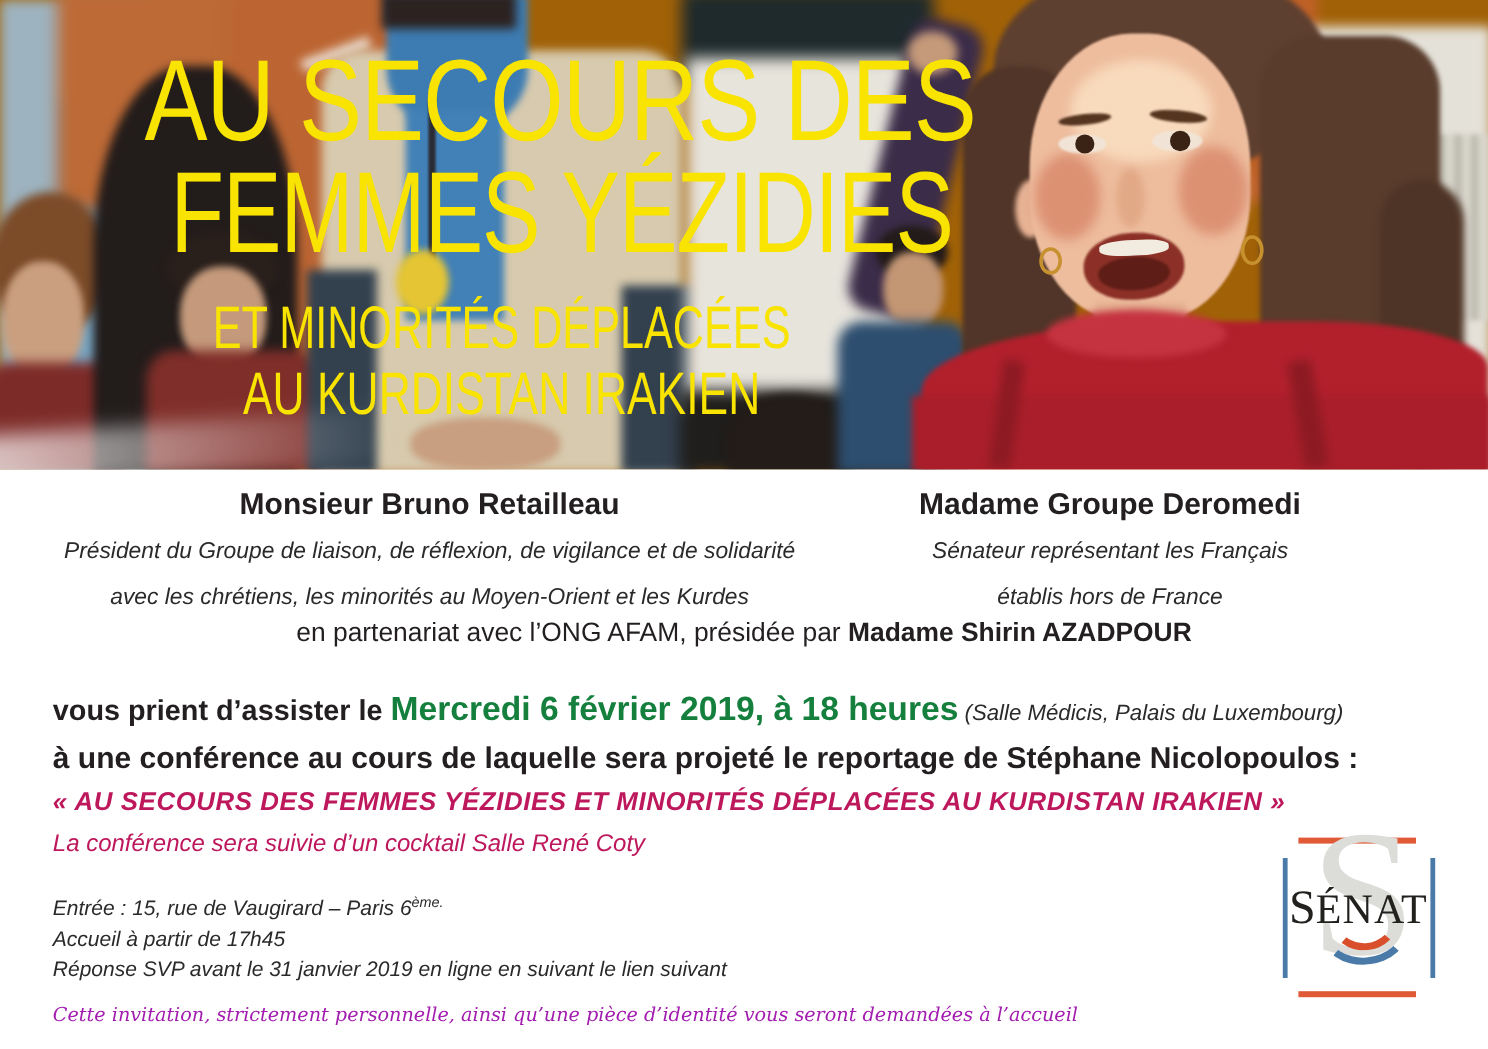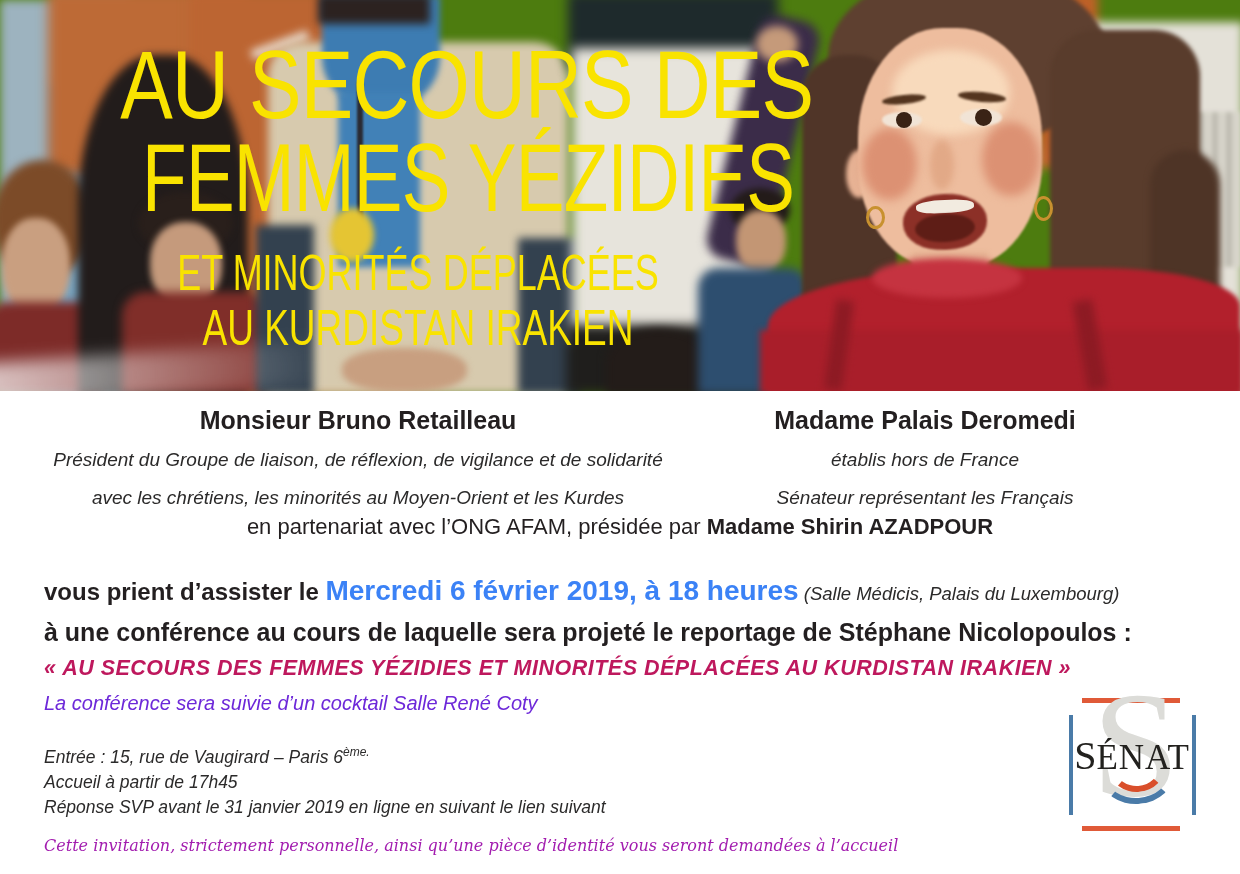--- a/index.html
+++ b/index.html
@@ -1,19 +1,19 @@
 <!DOCTYPE html>
 <html><head>
 <meta charset="utf-8">
 <style>
   html,body{margin:0;padding:0;background:#ffffff;}
   .page{position:relative;width:1240px;height:874px;background:#ffffff;overflow:hidden;
         font-family:"Liberation Sans",sans-serif;color:#231f20;}
   
-  .photo{position:absolute;left:0;top:0;width:1240px;height:391px;overflow:hidden;background:#4d7c0f;}
+  .photo{position:absolute;left:0;top:0;width:1240px;height:391px;overflow:hidden;background:#a16207;}
   .ph{position:absolute;}
   .wallL{left:0;top:0;width:130px;height:392px;background:#9db3bf;filter:blur(5px);}
   .doorB{left:50px;top:85px;width:85px;height:307px;background:#7aa6c2;filter:blur(5px);}
   .wallOTL{left:48px;top:-10px;width:200px;height:185px;background:#bd6a36;filter:blur(6px);}
   .doorO{left:190px;top:-10px;width:220px;height:402px;background:#bc6532;filter:blur(6px);}
   .scr1{left:250px;top:40px;width:60px;height:10px;background:#e8d8c8;filter:blur(4px);transform:rotate(-20deg);}
   .scr2{left:300px;top:120px;width:40px;height:8px;background:#e3d3c3;filter:blur(4px);transform:rotate(30deg);}
   .boy1hair{left:-8px;top:160px;width:100px;height:120px;background:#7c4b28;border-radius:50%;filter:blur(4px);}
   .boy1face{left:2px;top:218px;width:68px;height:96px;background:#c99f80;border-radius:46%;filter:blur(3px);}
   .boy1shirt{left:-12px;top:302px;width:115px;height:92px;background:#7d2b28;border-radius:20px 20px 0 0;filter:blur(5px);}
@@ -87,26 +87,26 @@
   .host-right{left:700px;top:406px;width:450px;}
   .host-name{font-size:25px;font-weight:bold;margin-bottom:8px;}
   .host-role{font-size:19px;font-style:italic;line-height:26px;color:#2b2a2a;margin-top:12px;}
   
   .partnership{position:absolute;left:0;top:514px;width:1240px;text-align:center;font-size:22px;}
   .partnership b{font-weight:bold;}
   
   .inv{position:absolute;left:44px;}
   .inv-line1{top:575px;white-space:nowrap;}
   .inv-line1 .pfx{font-size:24px;font-weight:bold;}
-  .inv-line1 .date{font-size:28px;font-weight:bold;color:#3b82f6;}
+  .inv-line1 .date{font-size:28px;font-weight:bold;color:#15803d;}
   .inv-line1 .venue{font-size:18.5px;font-style:italic;color:#2b2a2a;}
   .inv-line2{top:618px;font-size:25px;font-weight:bold;white-space:nowrap;}
   .quote{top:656px;font-size:21.5px;font-weight:bold;font-style:italic;color:#be185d;
          letter-spacing:.5px;white-space:nowrap;}
-  .cocktail{top:692px;font-size:20px;font-style:italic;color:#6d28d9;}
+  .cocktail{top:692px;font-size:20px;font-style:italic;color:#be185d;}
   .details{top:740px;font-size:17.5px;font-style:italic;line-height:25px;color:#2b2a2a;}
   .details sup{font-size:12px;}
   .footer-note{top:836px;font-family:"DejaVu Serif","Liberation Serif",serif;font-style:italic;
                font-size:16px;color:#a21caf;}
   
   .senat-logo{position:absolute;left:1068px;top:696px;width:128px;height:136px;}
   .lg-bar{position:absolute;}
   .lg-top{left:14px;top:2px;width:98px;height:4.5px;background:#e05a38;}
   .lg-bottom{left:14px;top:130px;width:98px;height:4.5px;background:#e05a38;}
   .lg-left{left:1px;top:19px;width:3.5px;height:100px;background:#4a7ba8;}
@@ -199,23 +199,23 @@
       <div class="s2">AU KURDISTAN IRAKIEN</div>
     </div>
   </div>
 
   <div class="host host-left">
     <div class="host-name">Monsieur Bruno Retailleau</div>
     <div class="host-role">Président du Groupe de liaison, de réflexion, de vigilance et de solidarité</div>
     <div class="host-role">avec les chrétiens, les minorités au Moyen-Orient et les Kurdes</div>
   </div>
   <div class="host host-right">
-    <div class="host-name">Madame Palais Deromedi</div>
+    <div class="host-name">Madame Groupe Deromedi</div>
+    <div class="host-role">Sénateur représentant les Français</div>
     <div class="host-role">établis hors de France</div>
-    <div class="host-role">Sénateur représentant les Français</div>
   </div>
 
   <div class="partnership">
     <span>en partenariat avec l’ONG AFAM, présidée par </span><b>Madame Shirin AZADPOUR</b>
   </div>
 
   <div class="inv inv-line1">
     <span class="pfx">vous prient d’assister le </span><span class="date">Mercredi 6 février 2019, à 18 heures</span><span class="venue"> (Salle Médicis, Palais du Luxembourg)</span>
   </div>
   <div class="inv inv-line2">à une conférence au cours de laquelle sera projeté le reportage de Stéphane Nicolopoulos :</div>

